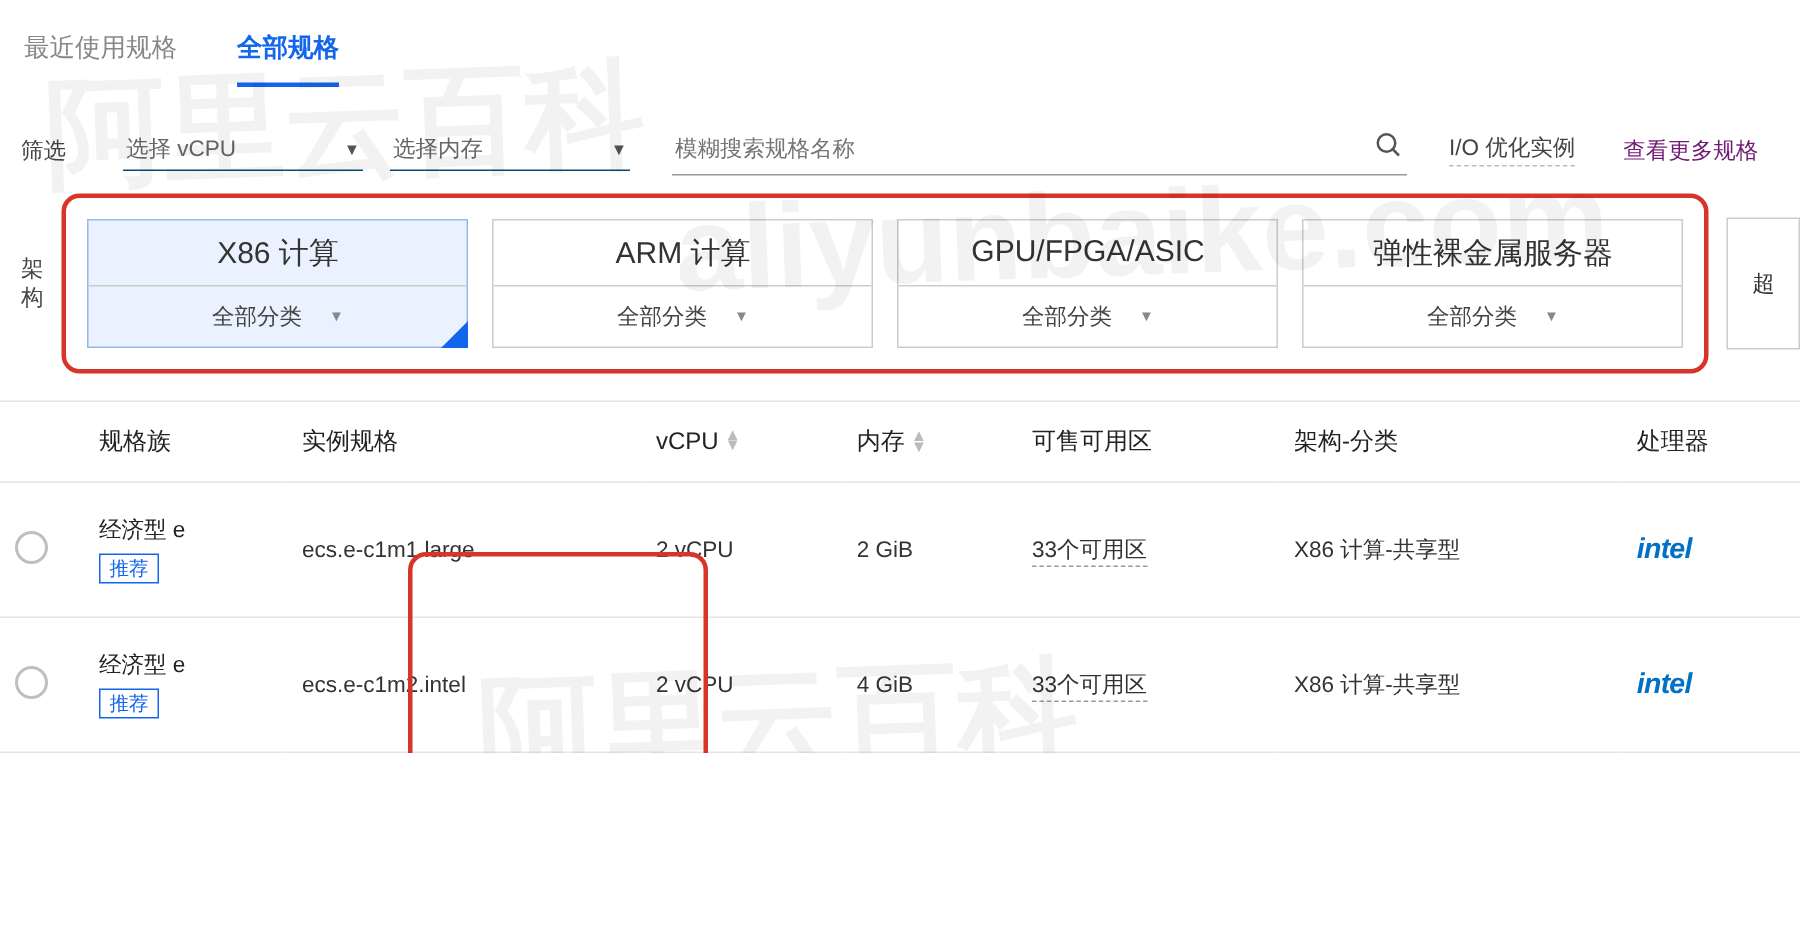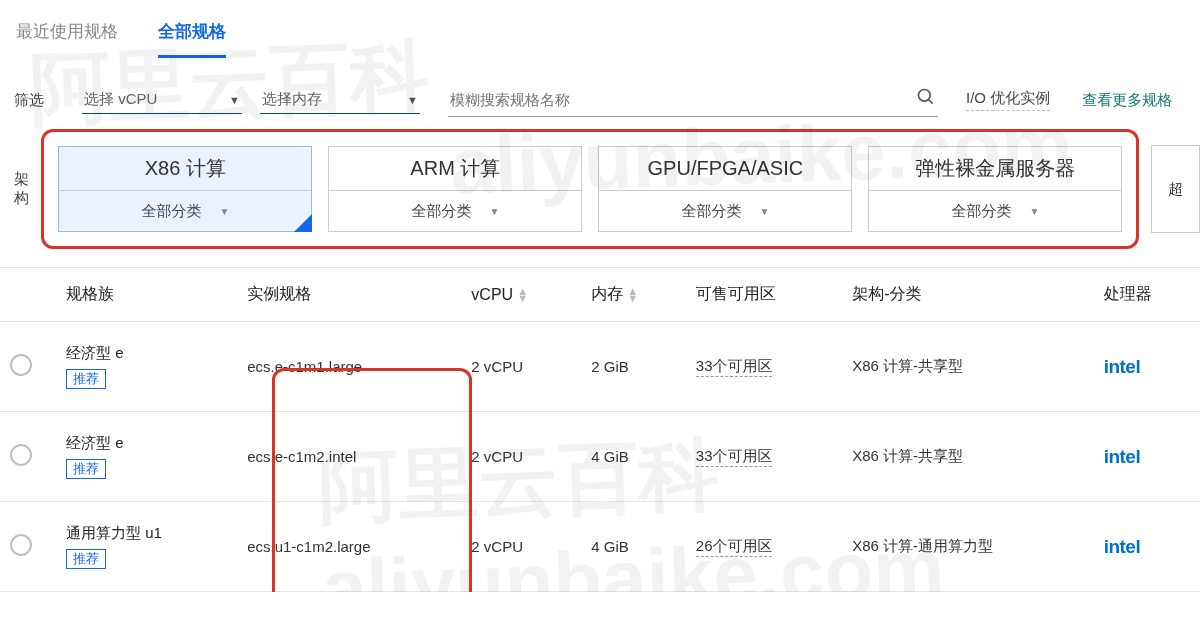--- a/index.html
+++ b/index.html
@@ -12,21 +12,21 @@
 
   
   .filter-row { display: flex; align-items: center; gap: 18px; padding: 24px 14px 10px 14px; }
   .filter-label { color: #444; font-size: 15px; margin-right: 20px; }
   .sel { display: flex; align-items: center; justify-content: space-between; min-width: 160px; border-bottom: 1px solid #0c4a6e; padding: 4px 2px; color: #666; cursor: pointer; }
   .sel .arrow { font-size: 11px; color: #555; }
   .search-wrap { display: flex; align-items: center; border-bottom: 1px solid #999; flex: 0 0 490px; padding: 4px 2px; margin-left: 10px; }
   .search-input { flex: 1; border: none; outline: none; font-size: 15px; color: #666; background: transparent; }
   .search-icon { font-size: 18px; color: #555; }
   .io-opt { color: #444; border-bottom: 1px dashed #bbb; padding-bottom: 2px; margin-left: 10px; }
-  .more-link { color: #0f766e; margin-left: 14px; cursor: pointer; }
+  .more-link { color: #701a75; margin-left: 14px; cursor: pointer; }
 
   
   .arch-row { display: flex; align-items: center; padding: 2px 0 2px 14px; }
   .arch-label { width: 34px; color: #444; }
   .arch-cards { display: flex; gap: 16px; padding: 14px; border: 3px solid #d8352a; border-radius: 12px; flex: 1; }
   .arch-card { width: 254px; border: 1px solid #ccc; background: #fff; cursor: pointer; }
   .arch-card.selected { background: #eaf2ff; border-color: #9bb7e6; }
   .arch-top { height: 44px; display: flex; align-items: center; justify-content: center; font-size: 20px; color: #333; border-bottom: 1px solid #ccc; }
   .arch-bot { height: 40px; display: flex; align-items: center; justify-content: center; gap: 18px; color: #444; position: relative; }
   .arch-bot .dd { font-size: 10px; color: #888; }
@@ -36,21 +36,21 @@
   
   .tbl { width: 100%; border-collapse: collapse; margin-top: 16px; }
   .tbl th { text-align: left; font-weight: 500; color: #222; font-size: 16px; padding: 16px 10px; border-bottom: 1px solid #e5e5e5; border-top: 1px solid #e5e5e5; background: #fff; }
   .tbl th:first-child { width: 56px; }
   .tbl td { padding: 22px 10px; border-bottom: 1px solid #e5e5e5; vertical-align: middle; color: #333; font-size: 15px; }
   .radio { width: 22px; height: 22px; border: 2px solid #bfbfbf; border-radius: 50%; display: inline-block; }
   .fam-name { color: #222; }
   .badge { display: inline-block; border: 1px solid #1366ec; color: #1366ec; font-size: 13px; padding: 0px 6px; margin-top: 6px; font-family: Liberation Serif, serif; }
   .sortarrows { color: #bbb; font-size: 11px; display: inline-flex; flex-direction: column; line-height: 7px; margin-left: 4px; vertical-align: middle; }
   .az { border-bottom: 1px dashed #999; padding-bottom: 2px; }
-  .intel { color: #0171c5; font-family: Arial; font-size: 19px; font-weight: 700; letter-spacing: -0.5px; }
+  .intel { color: #0171c5; font-family: Arial; font-size: 19px; font-weight: 700; font-style: italic; letter-spacing: -0.5px; }
 
   
   .spec-highlight { position: absolute; border: 3px solid #d8352a; border-radius: 12px; left: 272px; top: 368px; width: 200px; height: 240px; pointer-events: none; }
 
   .container { position: relative; width: 1200px; overflow: hidden; }
 
   
   .wm { position: absolute; font-size: 80px; color: rgba(0,0,0,0.05); font-weight: 700; pointer-events: none; transform: rotate(-2deg); }
 </style>
 </head>
@@ -167,28 +167,18 @@
     <tr>
       <td><span class="radio"></span></td>
       <td><div class="fam-name">经济型 e</div><span class="badge">推荐</span></td>
       <td>ecs.e-c1m2.intel</td>
       <td>2 vCPU</td>
       <td>4 GiB</td>
       <td><span class="az">33个可用区</span></td>
       <td>X86 计算-共享型</td>
       <td><span class="intel">intel</span></td>
     </tr>
-    <tr>
-      <td><span class="radio"></span></td>
-      <td><div class="fam-name">通用算力型 u1</div><span class="badge">推荐</span></td>
-      <td>ecs.u1-c1m2.large</td>
-      <td>2 vCPU</td>
-      <td>4 GiB</td>
-      <td><span class="az">26个可用区</span></td>
-      <td>X86 计算-通用算力型</td>
-      <td><span class="intel">intel</span></td>
-    </tr>
   </tbody>
 </table>
 
 <div class="spec-highlight"></div>
 
 </div>
 
 </body></html>

